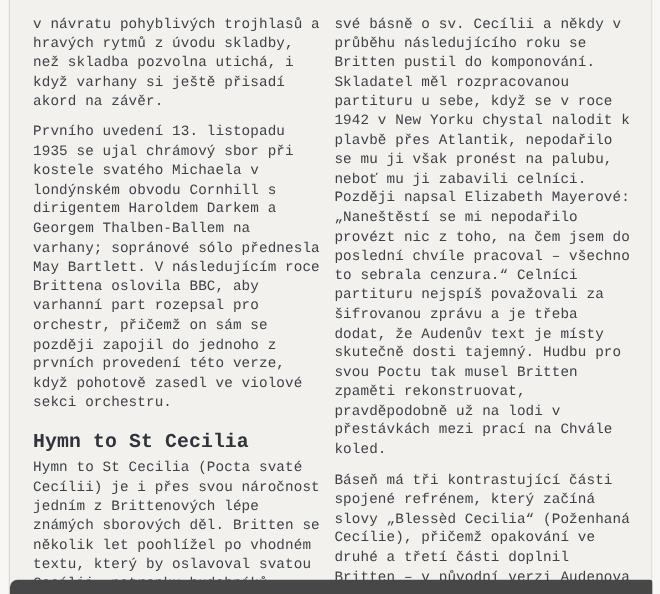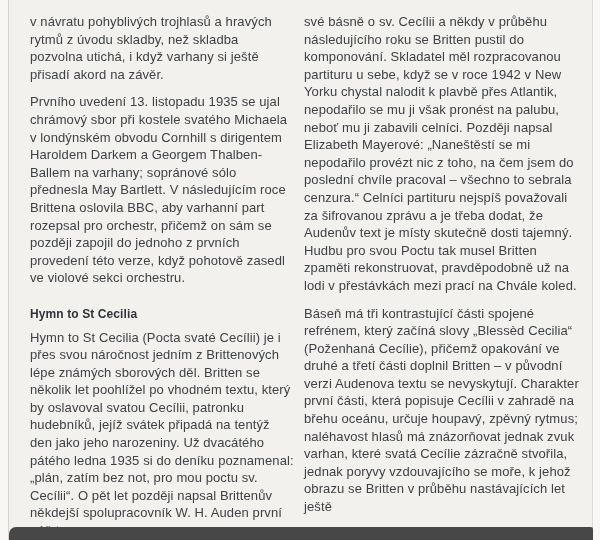--- a/index.html
+++ b/index.html
@@ -6,21 +6,21 @@
     margin: 0;
     padding: 0;
     background: #e8e7e5;
   }
   .page-scan {
     position: relative;
     width: 600px;
     height: 540px;
     background: #f2f1ee;
     overflow: hidden;
-    font-family: Liberation Sans, sans-serif;
+    font-family: Liberation Mono, monospace;
     color: #3e4246;
   }
   
   .edge-left {
     position: absolute;
     left: 0; top: 0;
     width: 8px; height: 540px;
     background: #f8f7f5;
     border-right: 1px solid #d7d5d1;
   }
@@ -54,21 +54,21 @@
   }
   .column-right {
     left: 304px;
     width: 276px;
   }
   .column p {
     margin: 0 0 10px 0;
   }
   .section-heading {
     margin: 19px 0 5px 0;
-    font-size: 12px;
+    font-size: 18px;
     font-weight: 700;
     color: #303439;
     letter-spacing: 0.1px;
   }
 </style>
 </head>
 <body>
 
 <div class="page-scan">
 

